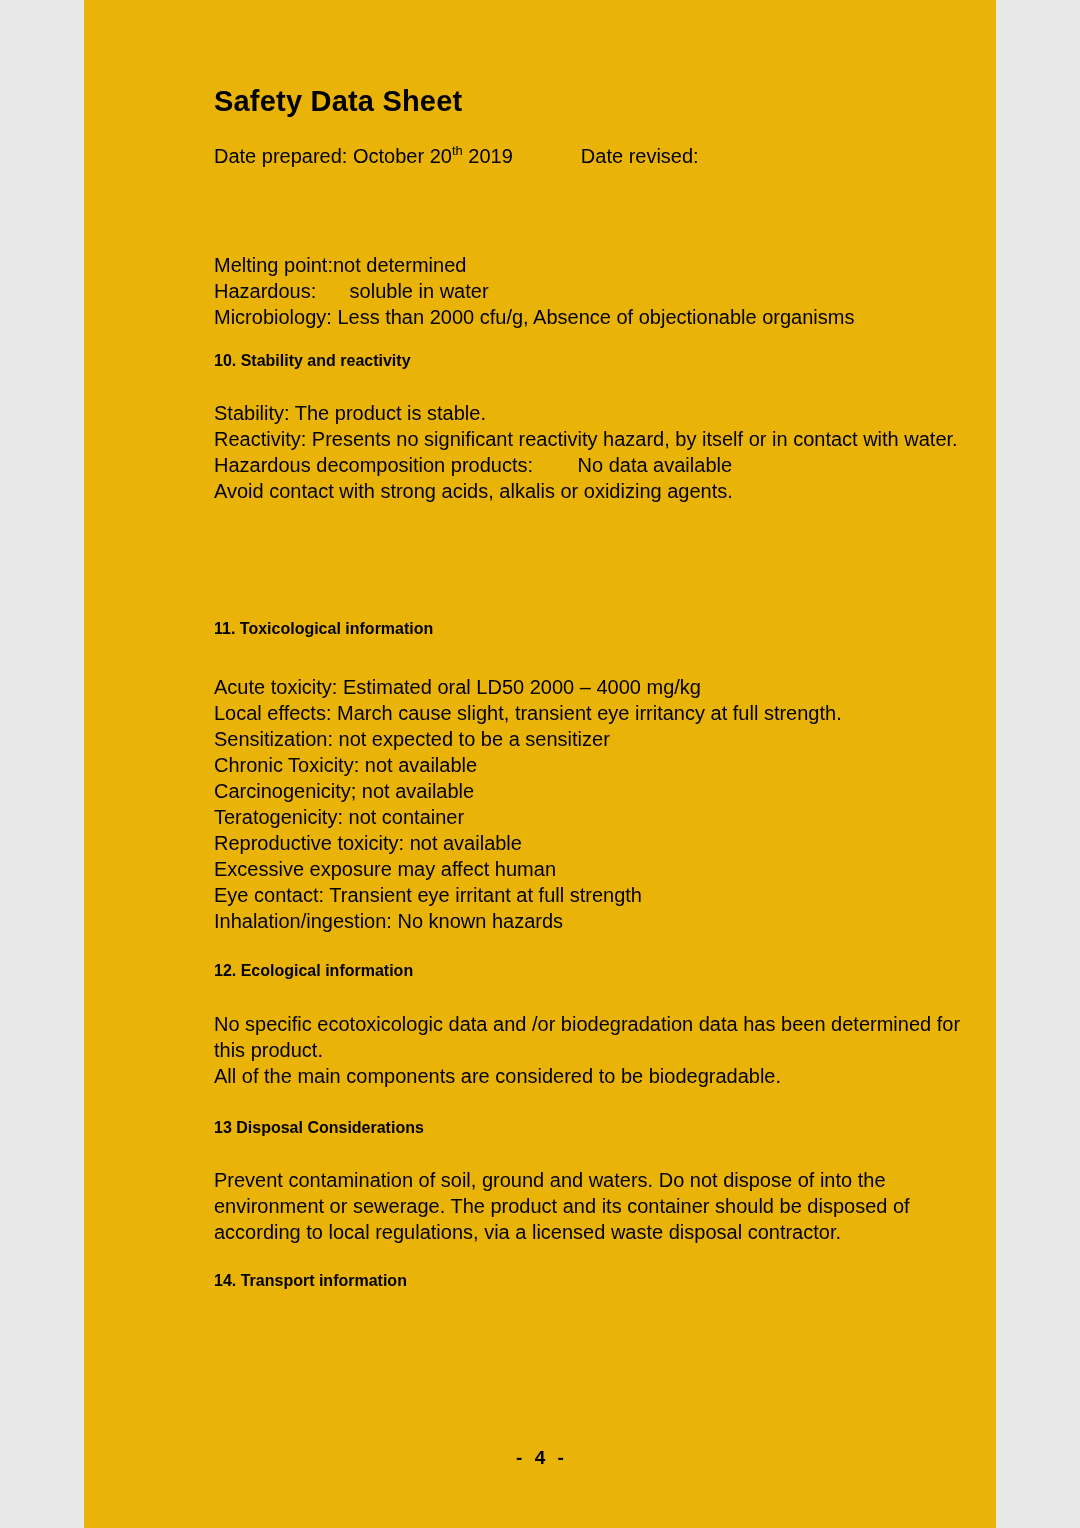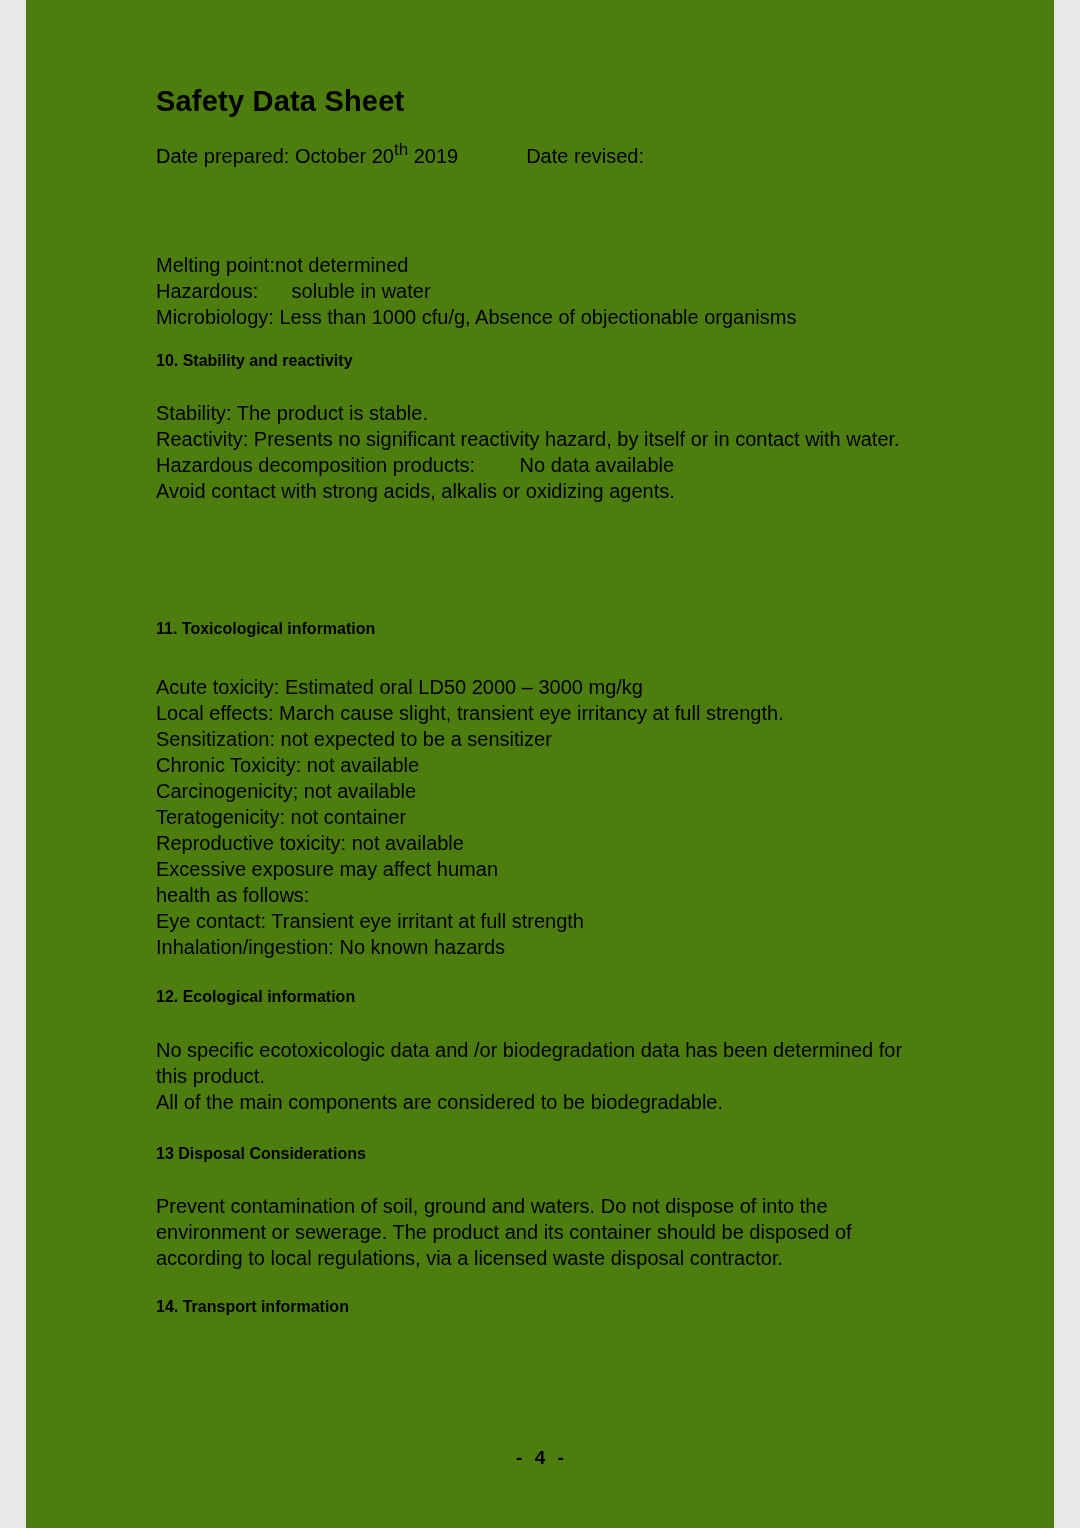--- a/index.html
+++ b/index.html
@@ -1,41 +1,41 @@
 <!DOCTYPE html>
 <html><head>
 <meta charset="utf-8">
 <style>
   html, body { margin: 0; padding: 0; background: #e8e8e8; }
   .page {
     position: relative;
-    width: 1028px;
+    width: 912px;
     height: 1528px;
-    background: #4d7c0f;
+    background: #eab308;
     color: #000000;
     font-family: "Liberation Sans", sans-serif;
     font-size: 20px;
     margin: 0 auto;
     overflow: hidden;
   }
   .content { padding: 84px 80px 0 130px; }
   h1.doc-title {
     font-size: 29px;
     font-weight: bold;
     line-height: 34px;
     margin: 0;
     letter-spacing: 0.2px;
   }
   .date-line {
     margin-top: 25px;
     line-height: 26px;
     white-space: pre;
   }
   .date-line sup {
-    font-size: 17px;
+    font-size: 13px;
     vertical-align: super;
     line-height: 0;
   }
   .tab-spacer { display: inline-block; width: 68px; }
   .sec { margin: 0; }
   h2.sec-heading {
     font-size: 16px;
     font-weight: bold;
     line-height: 26px;
     margin: 0;
@@ -70,45 +70,44 @@
 <div class="page">
   <div class="content">
 
     <h1 class="doc-title">Safety Data Sheet</h1>
 
     <div class="date-line"><span>Date prepared: October 20</span><sup>th</sup><span> 2019</span><span class="tab-spacer"></span><span>Date revised:</span></div>
 
     <section class="sec sec-phys">
       <div class="line">Melting point:not determined</div>
       <div class="line">Hazardous:      soluble in water</div>
-      <div class="line">Microbiology: Less than 1000 cfu/g, Absence of objectionable organisms</div>
+      <div class="line">Microbiology: Less than 2000 cfu/g, Absence of objectionable organisms</div>
     </section>
 
     <section class="sec sec-10">
       <h2 class="sec-heading">10. Stability and reactivity</h2>
       <div class="sec-body">
         <div class="line">Stability: The product is stable.</div>
         <div class="line">Reactivity: Presents no significant reactivity hazard, by itself or in contact with water.</div>
         <div class="line">Hazardous decomposition products:        No data available</div>
         <div class="line">Avoid contact with strong acids, alkalis or oxidizing agents.</div>
       </div>
     </section>
 
     <section class="sec sec-11">
       <h2 class="sec-heading">11. Toxicological information</h2>
       <div class="sec-body">
-        <div class="line">Acute toxicity: Estimated oral LD50 2000 – 3000 mg/kg</div>
+        <div class="line">Acute toxicity: Estimated oral LD50 2000 – 4000 mg/kg</div>
         <div class="line">Local effects: March cause slight, transient eye irritancy at full strength.</div>
         <div class="line">Sensitization: not expected to be a sensitizer</div>
         <div class="line">Chronic Toxicity: not available</div>
         <div class="line">Carcinogenicity; not available</div>
         <div class="line">Teratogenicity: not container</div>
         <div class="line">Reproductive toxicity: not available</div>
         <div class="line">Excessive exposure may affect human</div>
-        <div class="line">health as follows:</div>
         <div class="line">Eye contact: Transient eye irritant at full strength</div>
         <div class="line">Inhalation/ingestion: No known hazards</div>
       </div>
     </section>
 
     <section class="sec sec-12">
       <h2 class="sec-heading">12. Ecological information</h2>
       <div class="sec-body">
         <div class="line">No specific ecotoxicologic data and /or biodegradation data has been determined for</div>
         <div class="line">this product.</div>

